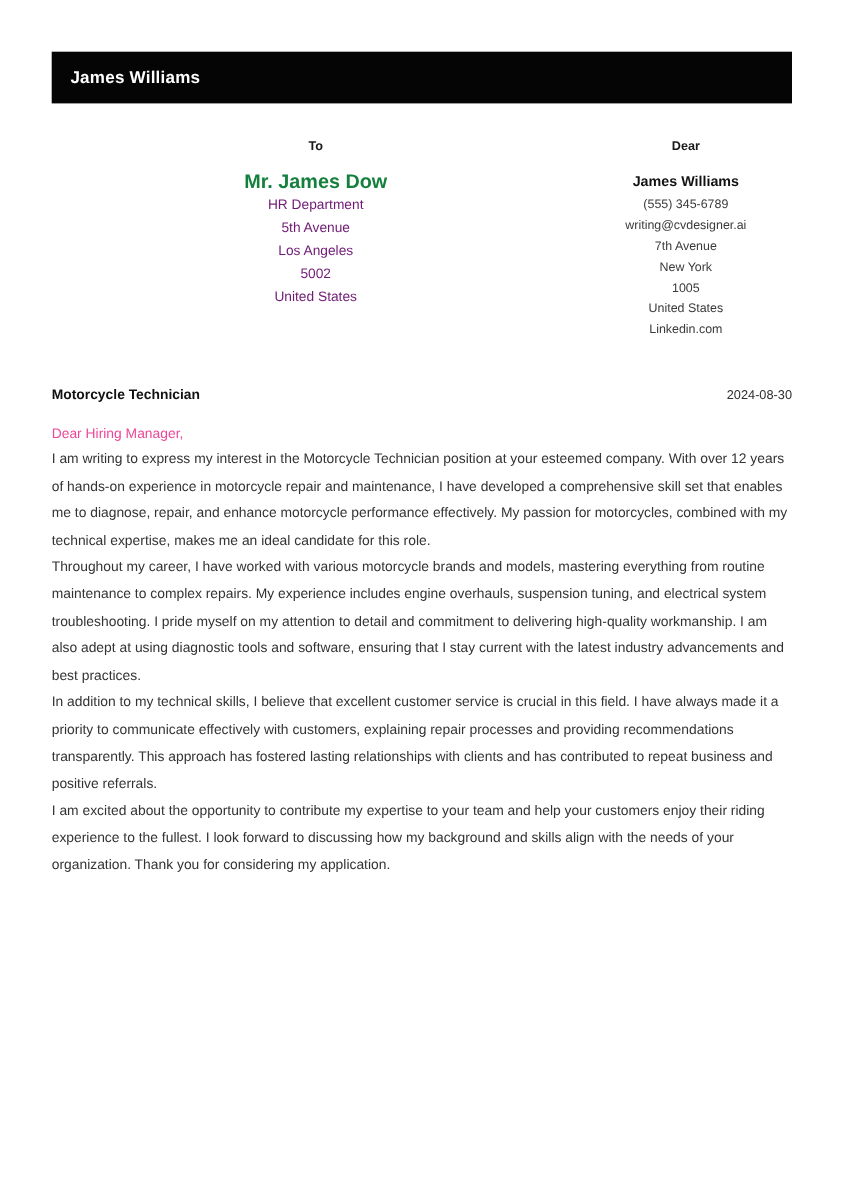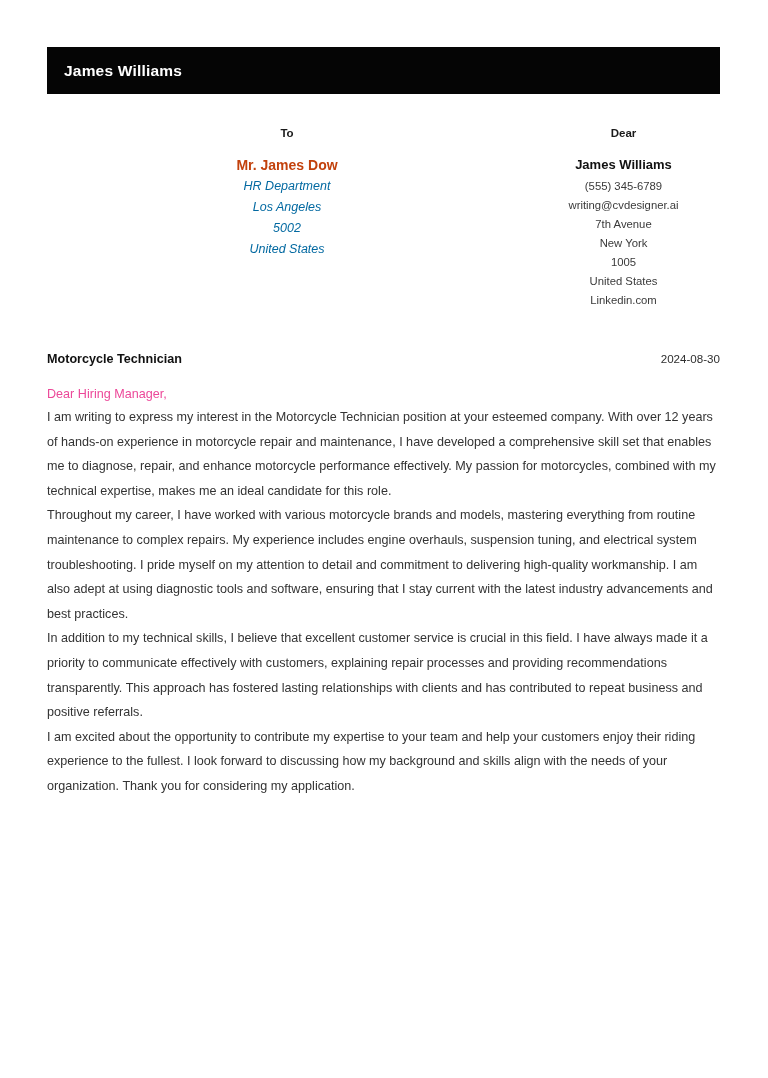--- a/index.html
+++ b/index.html
@@ -55,30 +55,29 @@
   .col-from {
     width: 193px;
   }
   .col-label {
     font-size: 11.5px;
     font-weight: bold;
     color: #1a1a1a;
     margin-bottom: 16px;
   }
   .recipient-name {
-    font-size: 14px;
+    font-size: 18px;
     font-weight: bold;
-    color: #c2410c;
+    color: #15803d;
     line-height: 21px;
   }
   .addr-line {
     font-size: 12.5px;
-    color: #0369a1;
+    color: #701a75;
     line-height: 21px;
-    font-style: italic;
   }
   .sender-name {
     font-size: 13px;
     font-weight: bold;
     color: #111111;
     line-height: 19px;
     margin-bottom: 3px;
   }
   .from-line {
     font-size: 11.3px;
@@ -144,20 +143,21 @@
     <div class="header-bar">
       <span class="header-name">James Williams</span>
     </div>
 
     <div class="addresses">
 
       <div class="col-to">
         <div class="col-label">To</div>
         <div class="recipient-name">Mr. James Dow</div>
         <div class="addr-line">HR Department</div>
+        <div class="addr-line">5th Avenue</div>
         <div class="addr-line">Los Angeles</div>
         <div class="addr-line">5002</div>
         <div class="addr-line">United States</div>
       </div>
 
       <div class="col-from">
         <div class="col-label">Dear</div>
         <div class="sender-name">James Williams</div>
         <div class="from-line">(555) 345-6789</div>
         <div class="from-line">writing@cvdesigner.ai</div>

